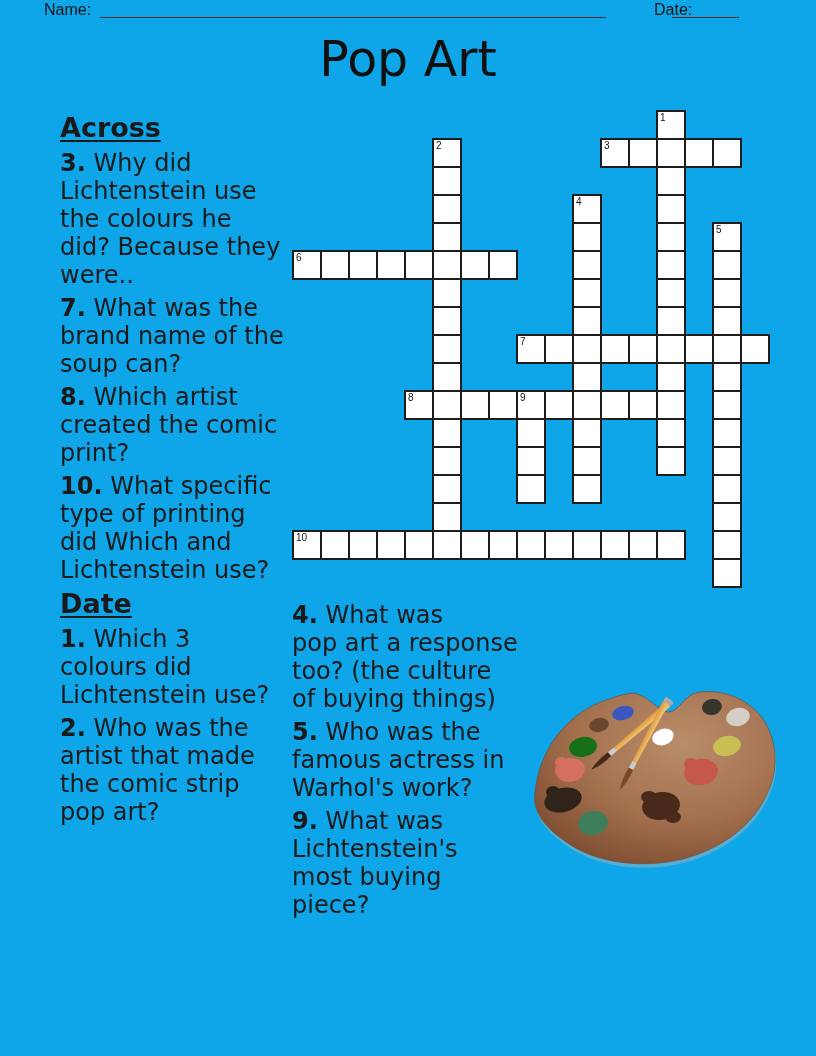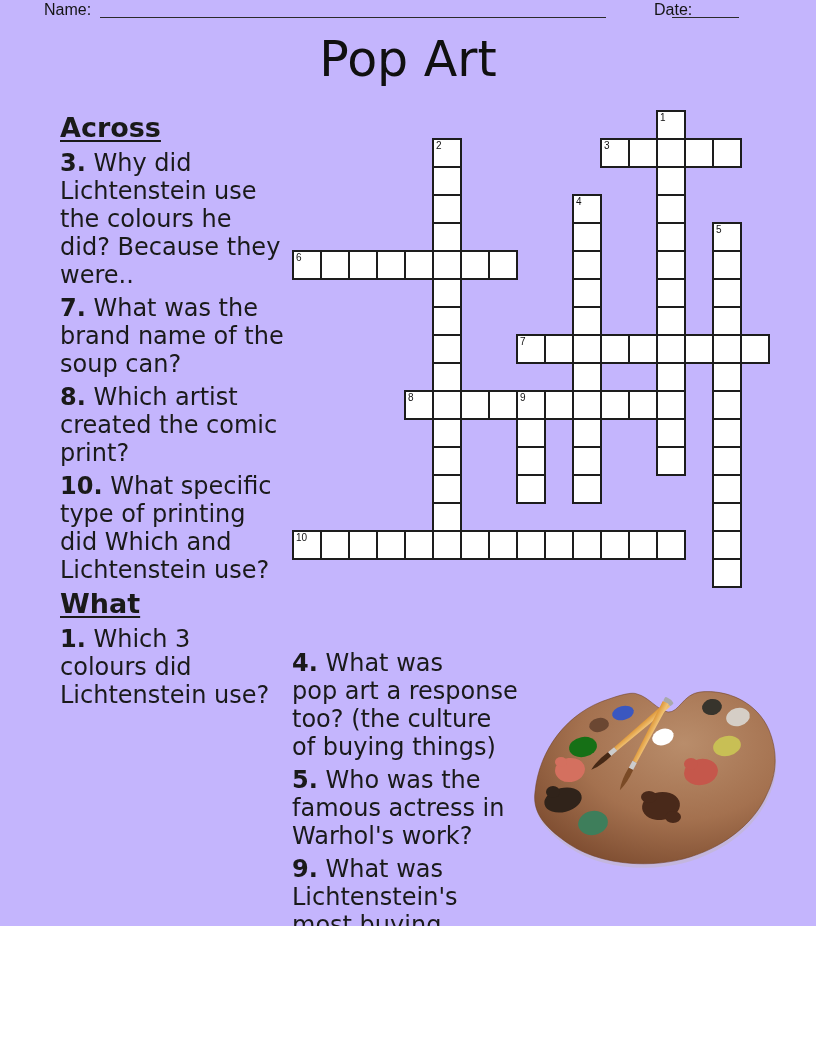--- a/index.html
+++ b/index.html
@@ -1,31 +1,31 @@
 <!DOCTYPE html>
 <html><head>
 <meta charset="utf-8">
 <style>
   html,body{margin:0;padding:0;background:#fff;}
-  .page{position:relative;width:816px;height:926px;background:#c4b5fd;overflow:hidden;
+  .page{position:relative;width:816px;height:1056px;background:#0ea5e9;overflow:hidden;
         font-family:"DejaVu Sans",sans-serif;color:#1a1a1a;}
   
   .hdr-label{position:absolute;font:16px/18px "Liberation Sans",sans-serif;color:#141414;top:1px;}
   .name-label{left:44px;}
   .date-label{left:654px;}
   .blank-line{position:absolute;top:17px;border-bottom:1.6px solid #2a2a2a;height:0;}
   .name-line{left:100px;width:506px;}
   .date-line{left:672px;width:67px;}
   
   .title{position:absolute;top:33px;left:0;width:816px;text-align:center;
          font-size:49px;line-height:54px;font-weight:500;color:#101010;}
   
   .col{position:absolute;}
   .col-left{left:60px;top:113px;width:250px;}
-  .col-mid{left:292px;top:601px;width:250px;margin-top:48px;}
+  .col-mid{left:292px;top:601px;width:250px;}
   h2.cluehead{margin:0 0 6px 0;font-size:27px;line-height:30px;font-weight:bold;
               text-decoration:underline;text-decoration-thickness:2px;text-underline-offset:3px;}
   p.clue{margin:0 0 5px 0;font-size:24px;line-height:28px;}
   p.clue b{font-weight:bold;}
   p.clue span{white-space:pre;}
   
   .cell{position:absolute;width:30px;height:30px;box-sizing:border-box;
         border:2px solid #1d1d1d;background:#ffffff;}
   .cellnum{position:absolute;top:0px;left:2px;font:10px/12px "Liberation Sans",sans-serif;color:#111;}
   
@@ -53,24 +53,28 @@
     <p class="clue"><b>7.</b><span> What was the
 brand name of the
 soup can?</span></p>
     <p class="clue"><b>8.</b><span> Which artist
 created the comic
 print?</span></p>
     <p class="clue"><b>10.</b><span> What specific
 type of printing
 did Which and
 Lichtenstein use?</span></p>
-    <h2 class="cluehead">What</h2>
+    <h2 class="cluehead">Date</h2>
     <p class="clue"><b>1.</b><span> Which 3
 colours did
 Lichtenstein use?</span></p>
+    <p class="clue"><b>2.</b><span> Who was the
+artist that made
+the comic strip
+pop art?</span></p>
   </div>
 
   <div class="col col-mid">
     <p class="clue"><b>4.</b><span> What was
 pop art a response
 too? (the culture
 of buying things)</span></p>
     <p class="clue"><b>5.</b><span> Who was the
 famous actress in
 Warhol's work?</span></p>

